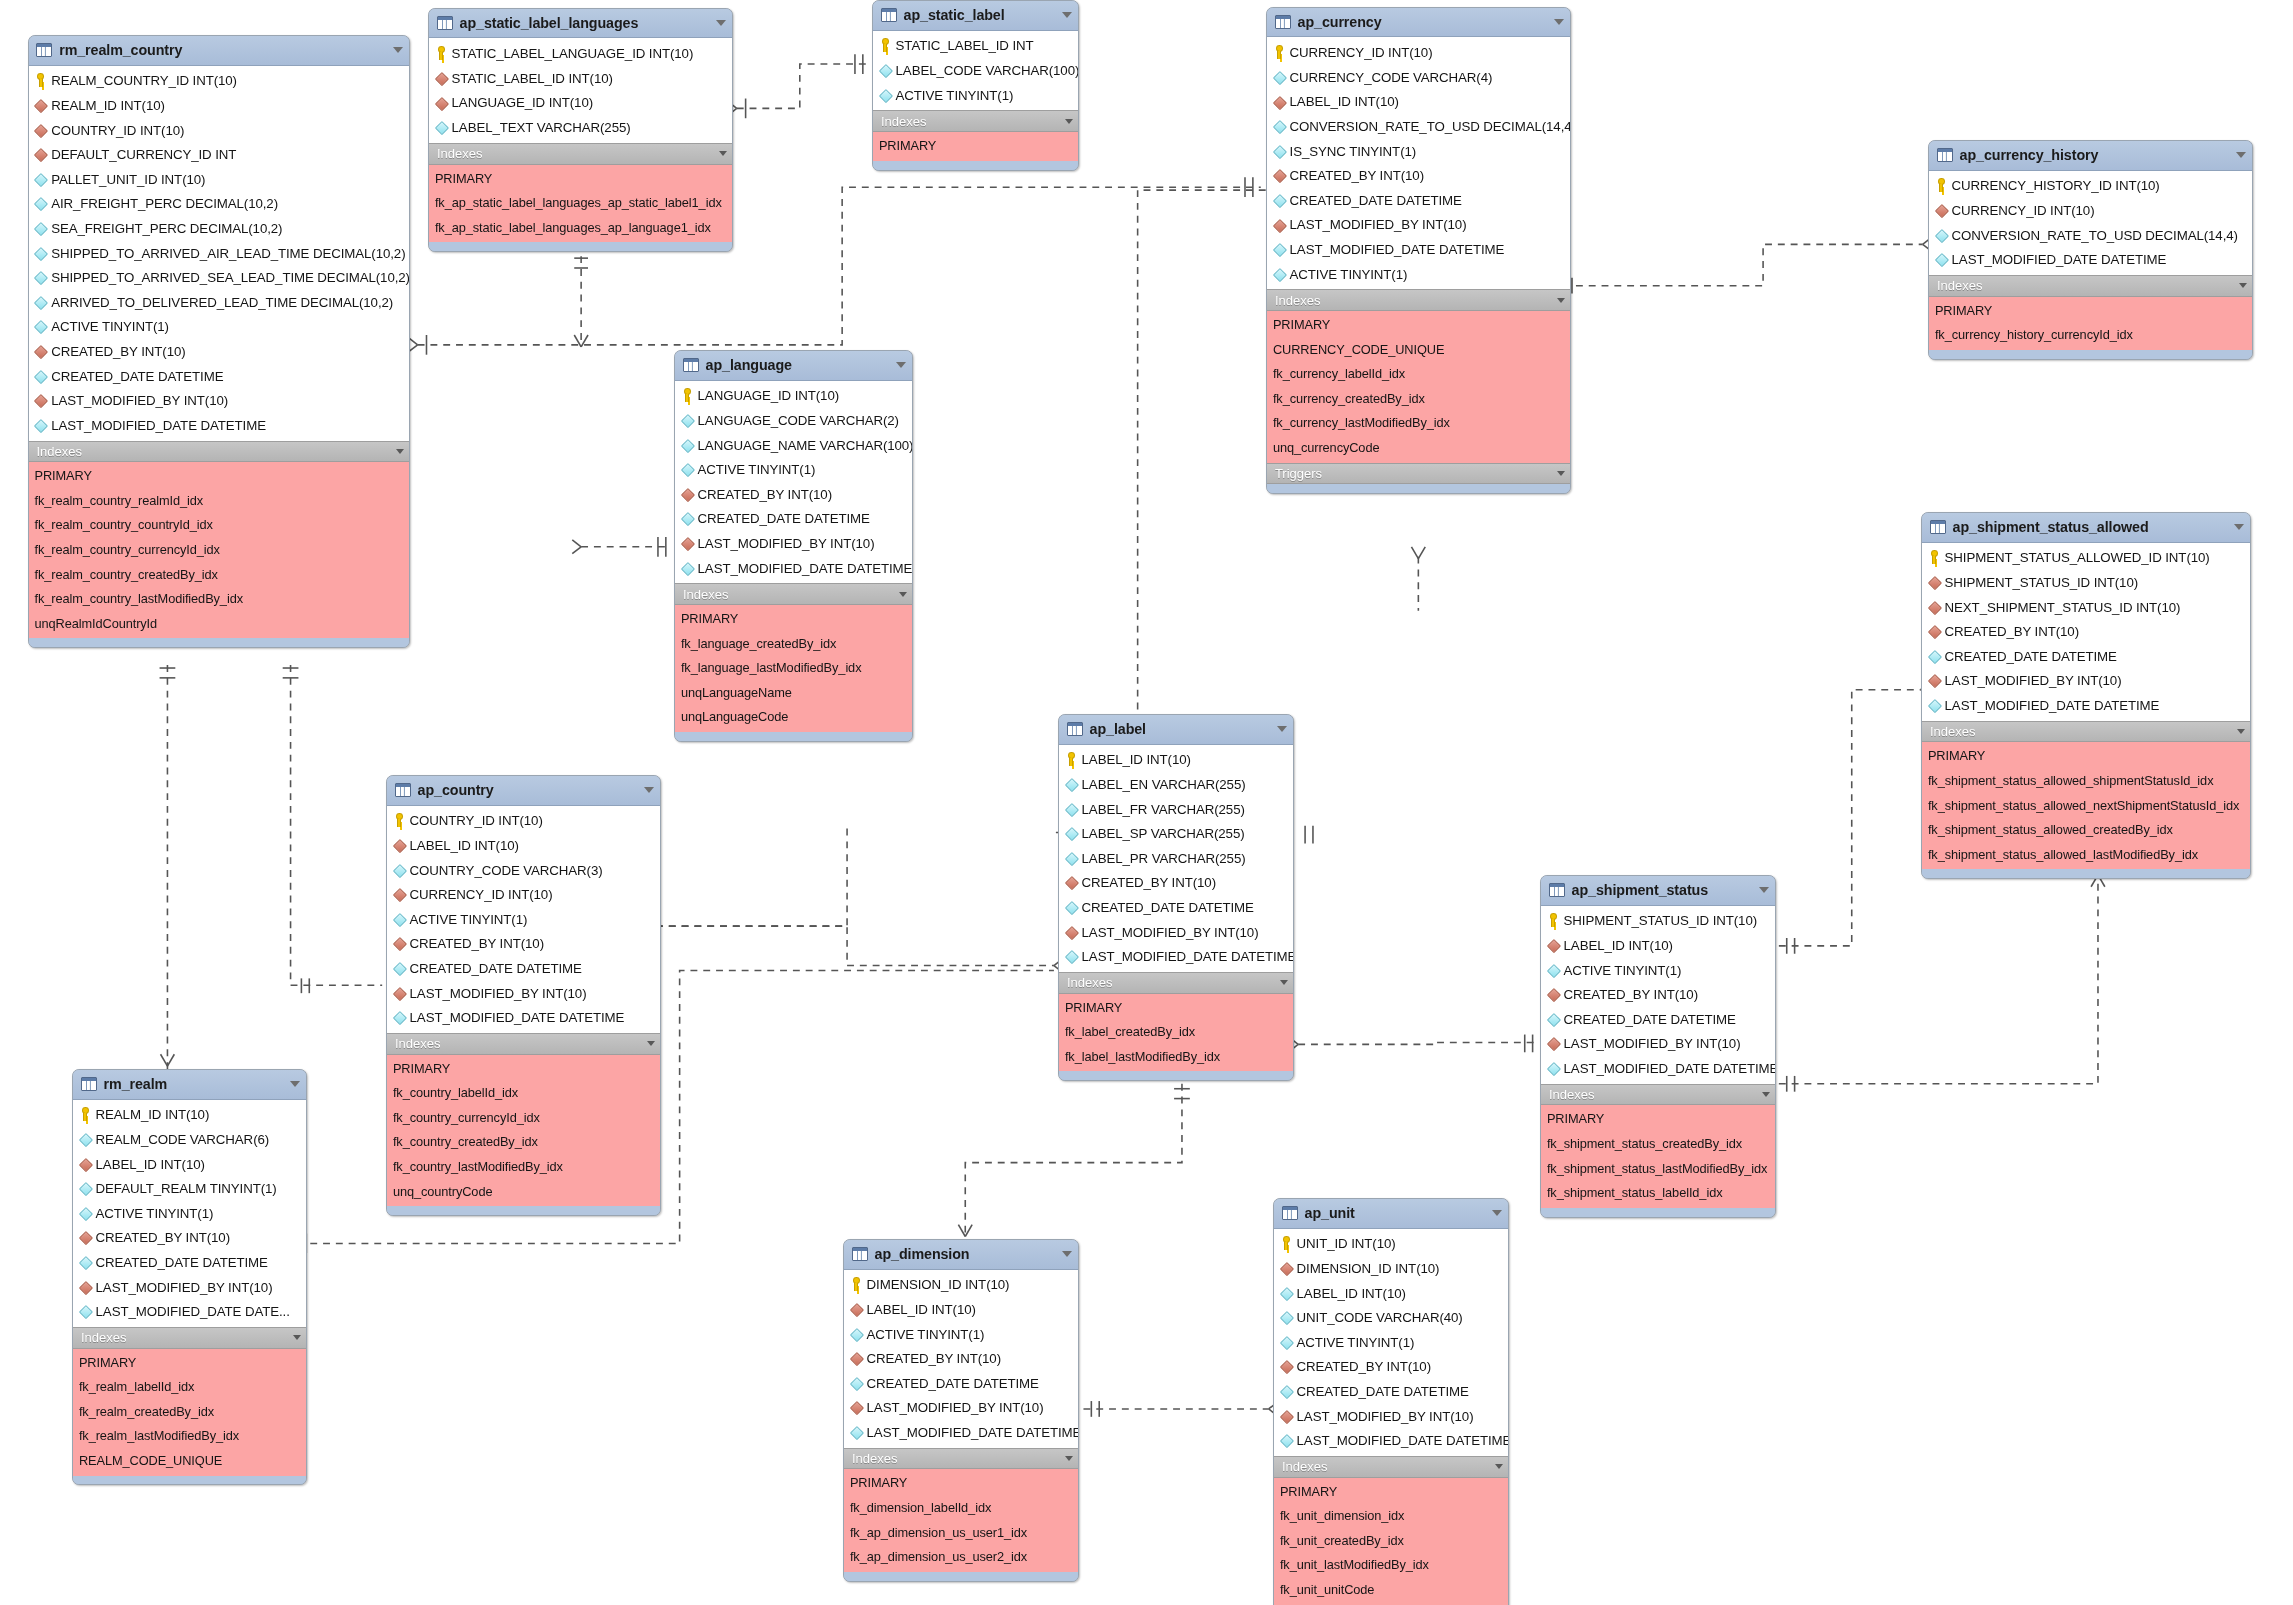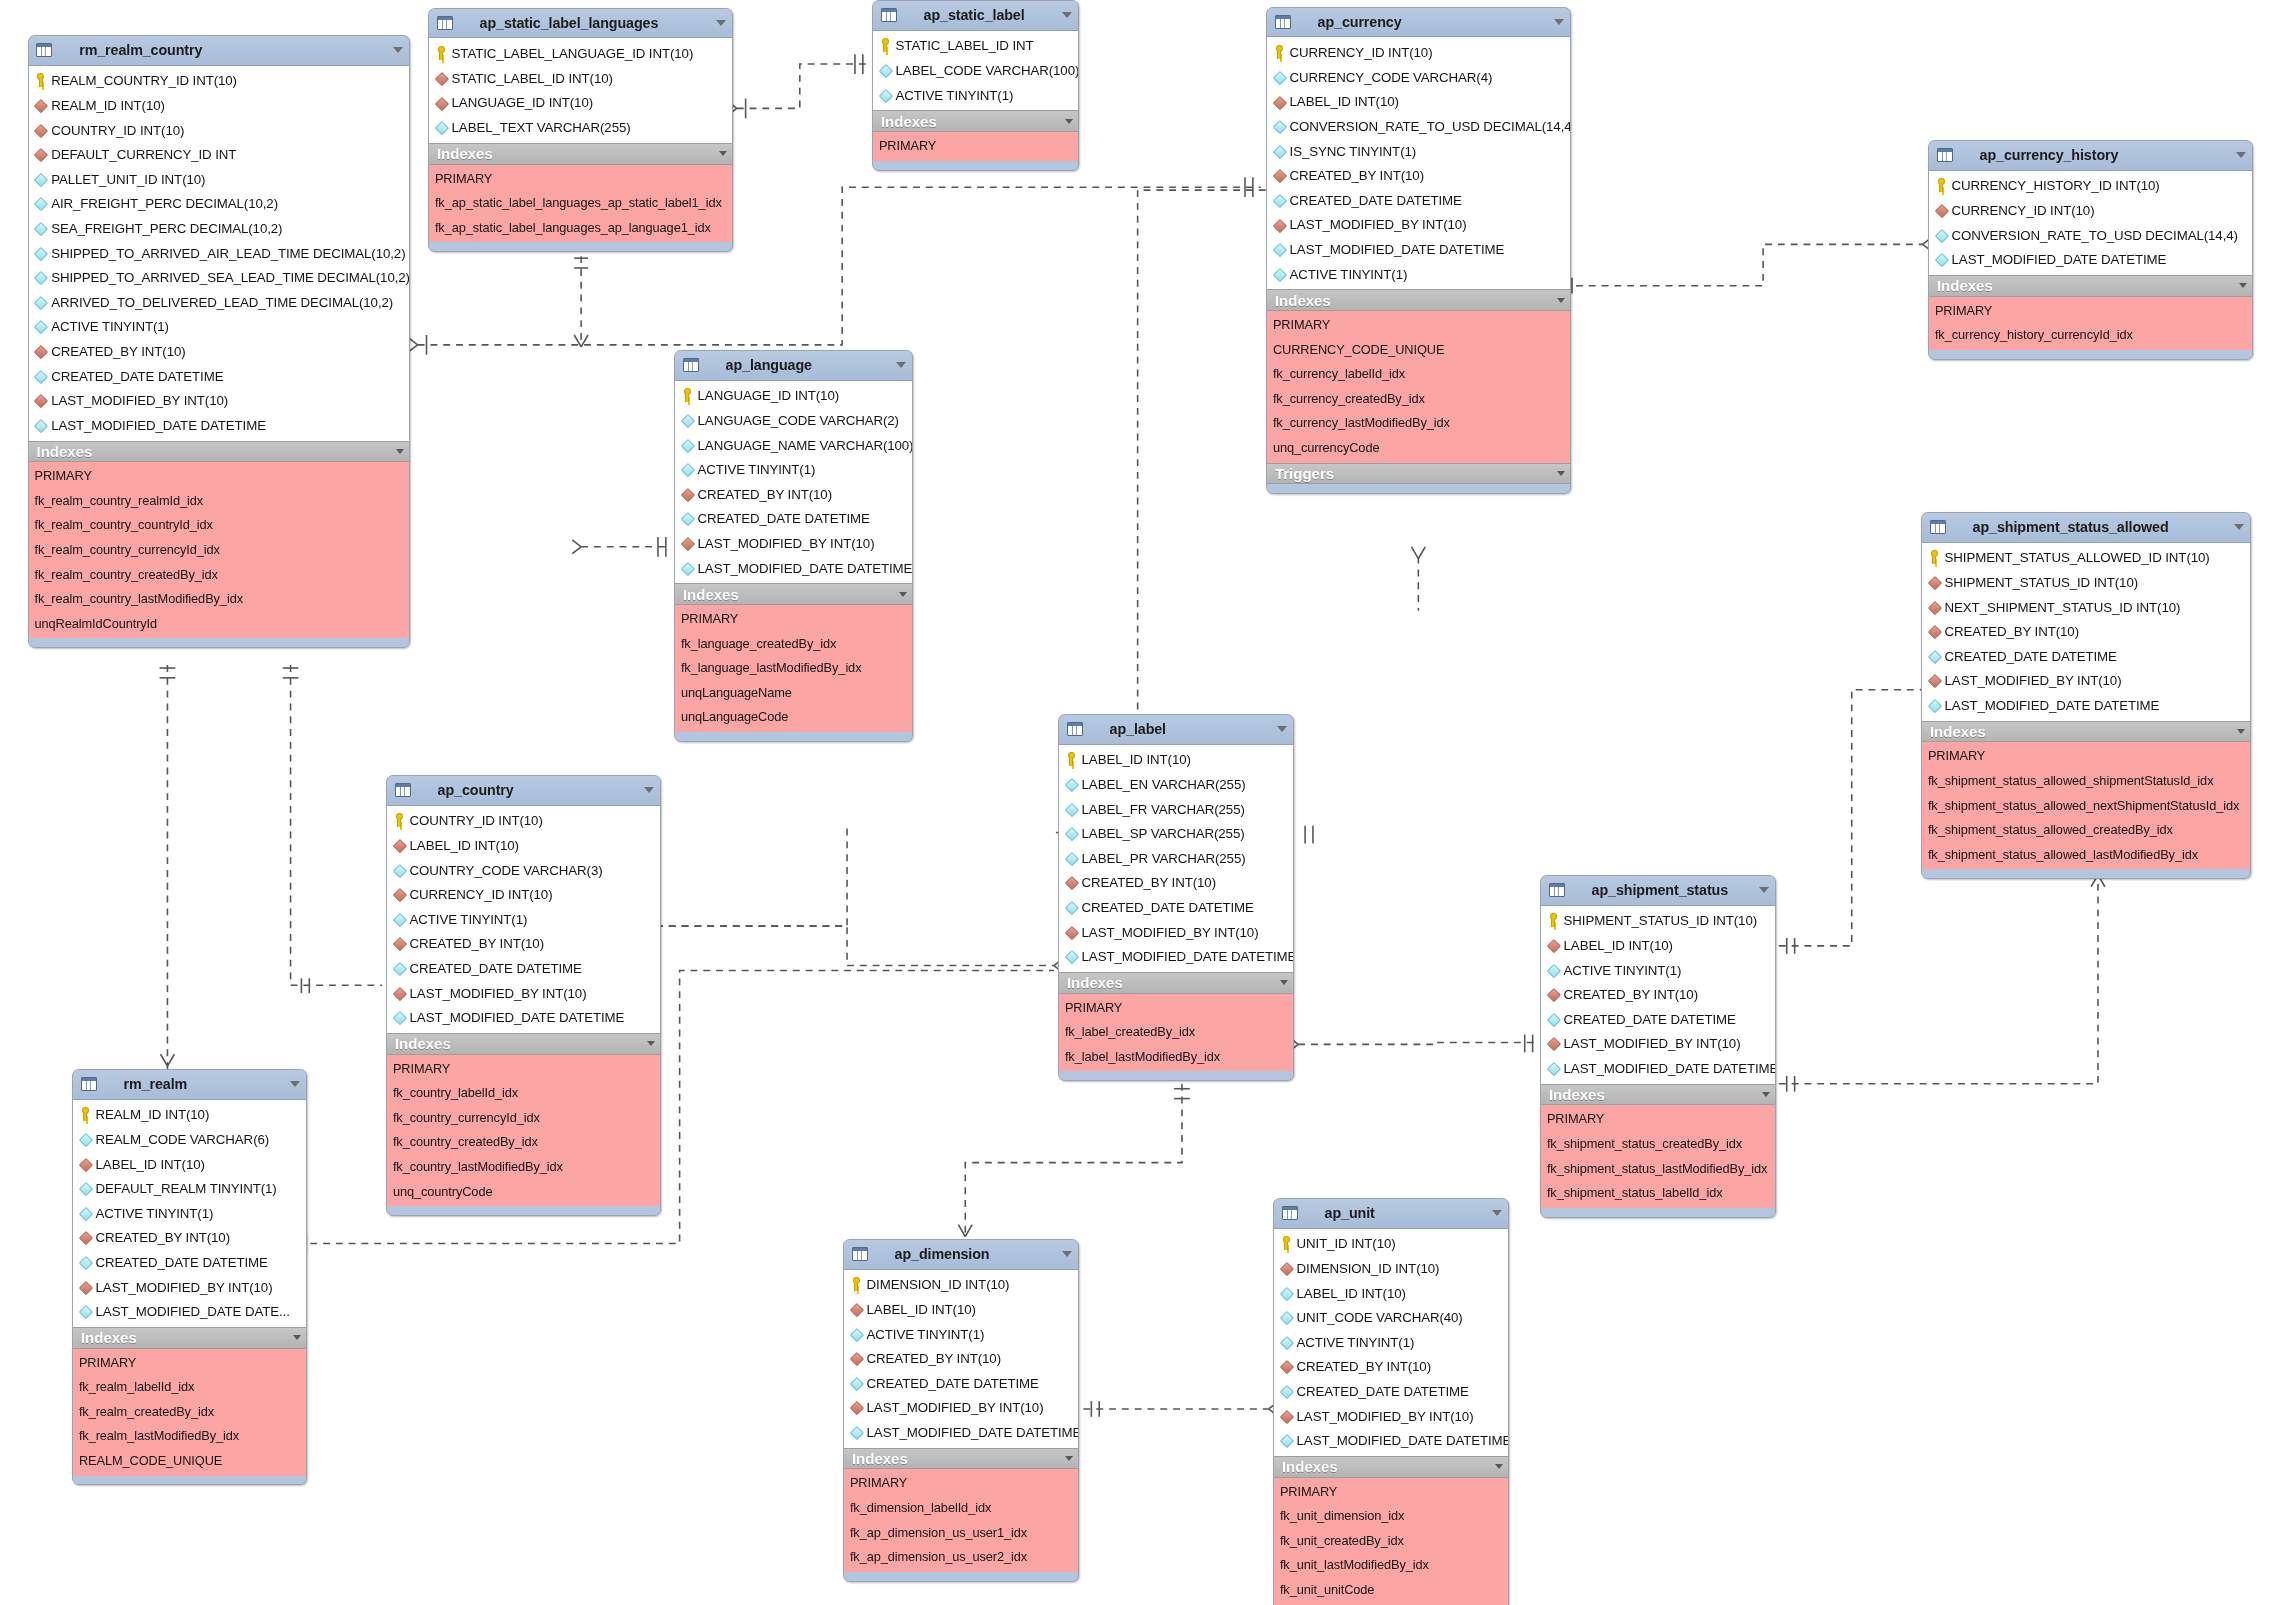--- a/index.html
+++ b/index.html
@@ -26,21 +26,20 @@
     overflow: hidden;
   }
   .tbl-header {
     height: 29.6px;
     background: linear-gradient(to bottom, #b8cae1 0%, #a8bcd8 100%);
     border-bottom: 1px solid #8fa2bb;
     display: flex;
     align-items: center;
     padding: 0 5.9px 0 7.9px;
     box-sizing: border-box;
-    gap: 20px;
   }
   .tbl-icon {
     width: 15.8px;
     height: 13.8px;
     flex: 0 0 auto;
     margin-right: 6.9px;
     background: #ffffff;
     border: 1px solid #4a6храм;
     border: 1px solid #51688a;
     border-radius: 1px;
@@ -145,22 +144,22 @@
     height: 21.7px;
     background: linear-gradient(to bottom,#c6c6c6 0%, #b4b4b4 100%);
     border-top: 1px solid #9e9e9e;
     border-bottom: 1px solid #9e9e9e;
     display: flex;
     align-items: center;
     padding: 0 4.9px 0 7.9px;
     box-sizing: border-box;
   }
   .sect-title {
-    font-size: 15px;
-    font-weight: bold;
+    font-size: 13px;
+    font-weight: normal;
     color: #ffffff;
     text-shadow: 0 1px 0 rgba(0,0,0,0.28);
     flex: 1 1 auto;
   }
   .sect-header .caret {
     border-top-width: 5.9px;
     border-left-width: 4.9px;
     border-right-width: 4.9px;
     border-top-color: #585858;
   }

